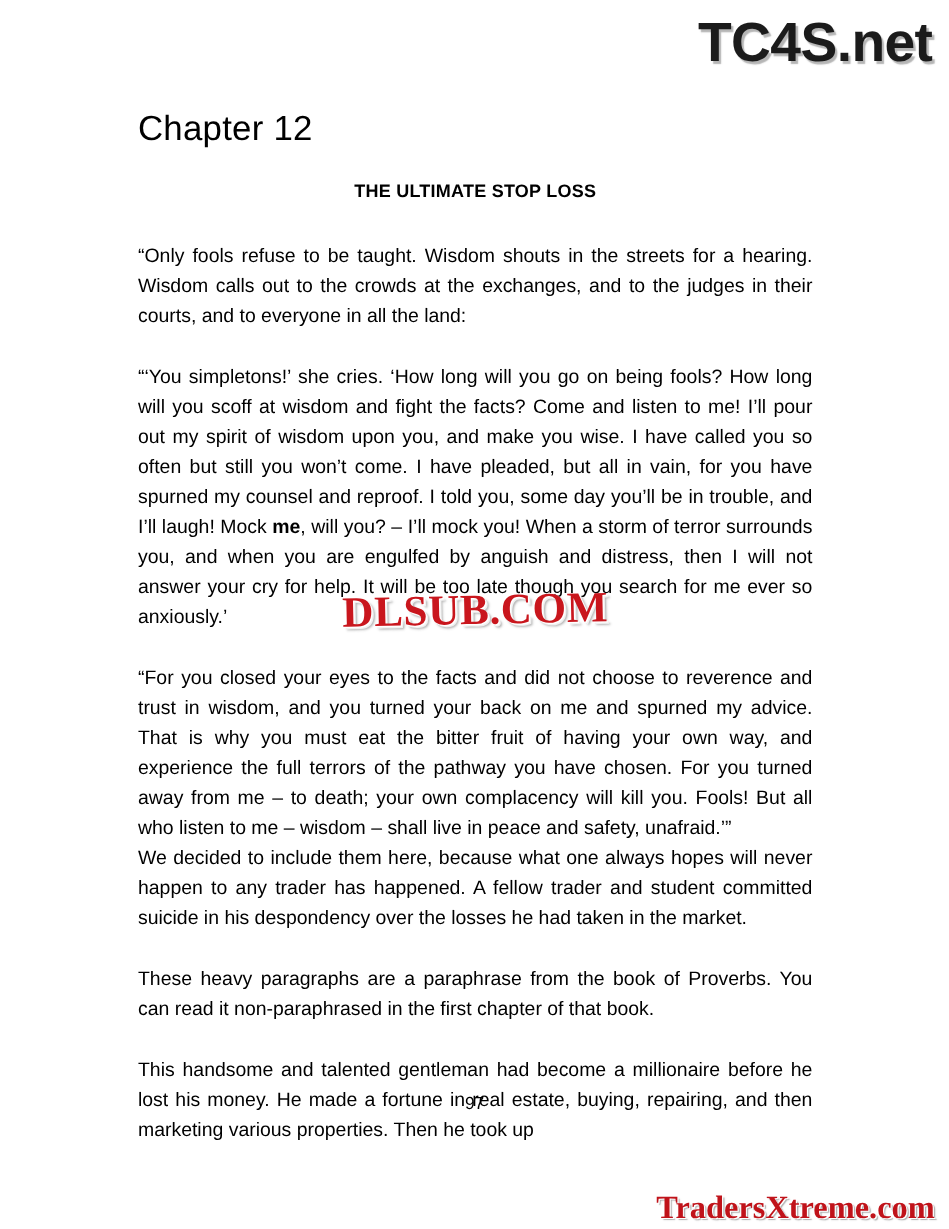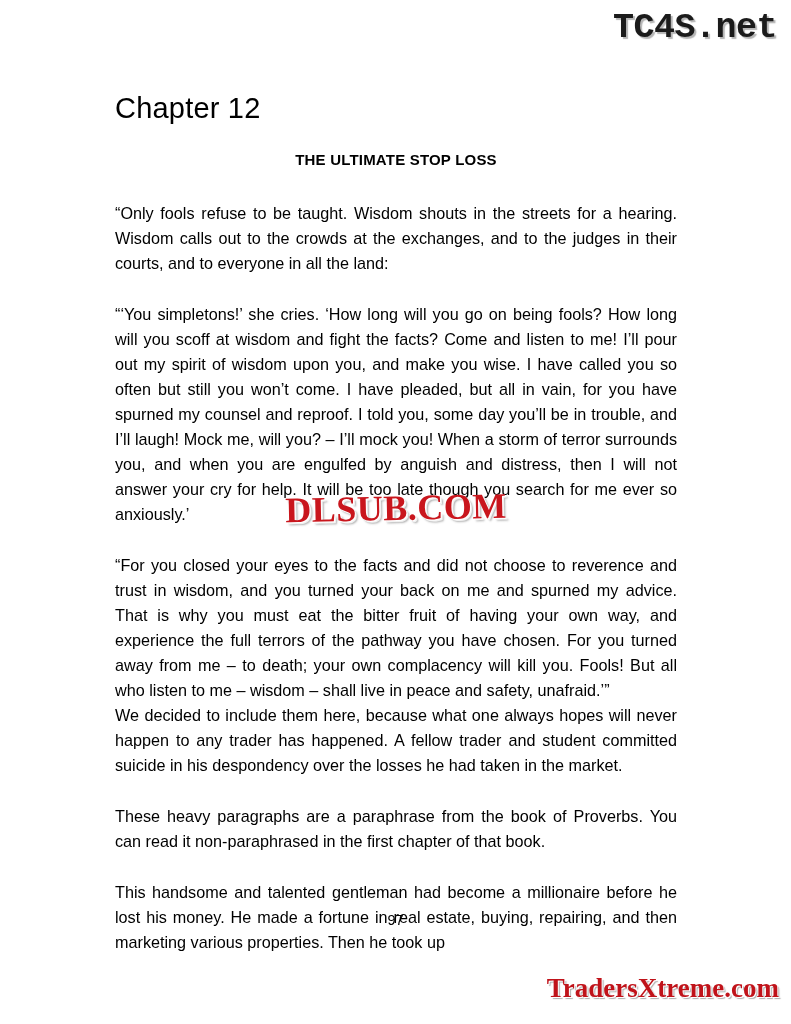--- a/index.html
+++ b/index.html
@@ -17,30 +17,30 @@
     height: 1024px;
     background: #ffffff;
     overflow: hidden;
   }
 
   
   .wm-top {
     position: absolute;
     top: 8px;
     right: 14px;
-    font-family: Liberation Mono, monospace;
-    font-size: 35px;
+    font-family: Liberation Sans, sans-serif;
+    font-size: 46px;
     font-weight: bold;
     color: #1b1b1b;
     letter-spacing: -0.5px;
     text-shadow: 2px 2px 1px rgba(120,120,120,0.55);
   }
   .wm-bottom {
     position: absolute;
-    bottom: 20px;
+    bottom: 2px;
     right: 12px;
     font-family: "Liberation Serif", serif;
     font-size: 27px;
     font-weight: bold;
     color: #c0131a;
     text-shadow: 1px 1px 0 #ffffff, 2px 2px 1px rgba(90,90,90,0.5);
   }
   .wm-center {
     position: absolute;
     left: 50%;
@@ -84,21 +84,21 @@
     text-align: justify;
     text-justify: inter-word;
     hyphens: none;
   }
   p.para:first-of-type {
     margin-top: 0;
   }
   .block-quote-group {
     margin-top: 33px;
   }
-  .bold-inline { font-weight: normal; }
+  .bold-inline { font-weight: bold; }
 
   .page-number {
     position: absolute;
     left: 0;
     right: 0;
     top: 912px;
     text-align: center;
     font-size: 14.5px;
   }
 </style>

